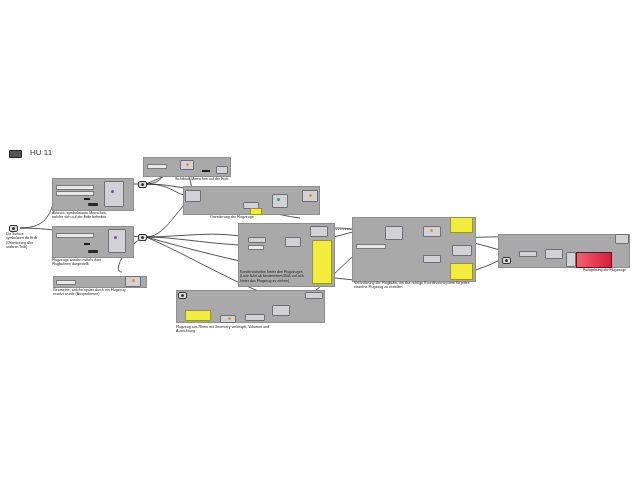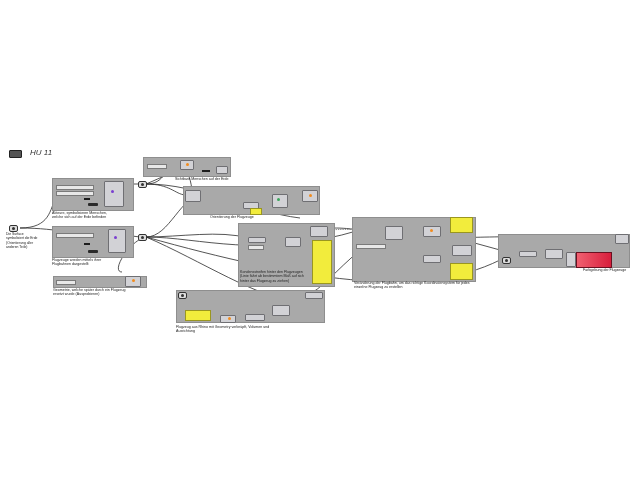--- a/index.html
+++ b/index.html
@@ -1,17 +1,17 @@
 <!DOCTYPE html>
 <html><head>
 <meta charset="utf-8">
 <style>
   html,body{margin:0;padding:0;}
   body{width:640px;height:480px;background:#ffffff;position:relative;overflow:hidden;font-family:"Liberation Sans",sans-serif;}
-  .abs{position:absolute;font-style:italic;}
+  .abs{position:absolute;}
   .group{position:absolute;background:#a9a9a9;border:1px solid #8e8e8e;}
   .comp{position:absolute;background:#d2d2d6;border:1px solid #6f6f73;border-radius:1px;}
   .slider{position:absolute;background:#e8e8e8;border:1px solid #7a7a7a;height:3px;}
   .panel{position:absolute;background:#f2ec3c;border:1px solid #9a9620;}
   .dark{position:absolute;background:#1d1d1d;}
   .caption{position:absolute;font-size:3.6px;color:#222;line-height:4.4px;white-space:nowrap;}
   .relay{position:absolute;width:7px;height:5px;background:#dcdcdc;border:1px solid #333;border-radius:2px;}
   .relay::after{content:"";position:absolute;left:2px;top:1px;width:3px;height:3px;background:#333;border-radius:50%;}
   svg.wires{position:absolute;left:0;top:0;}
   .dot{position:absolute;width:3px;height:3px;border-radius:50%;}

